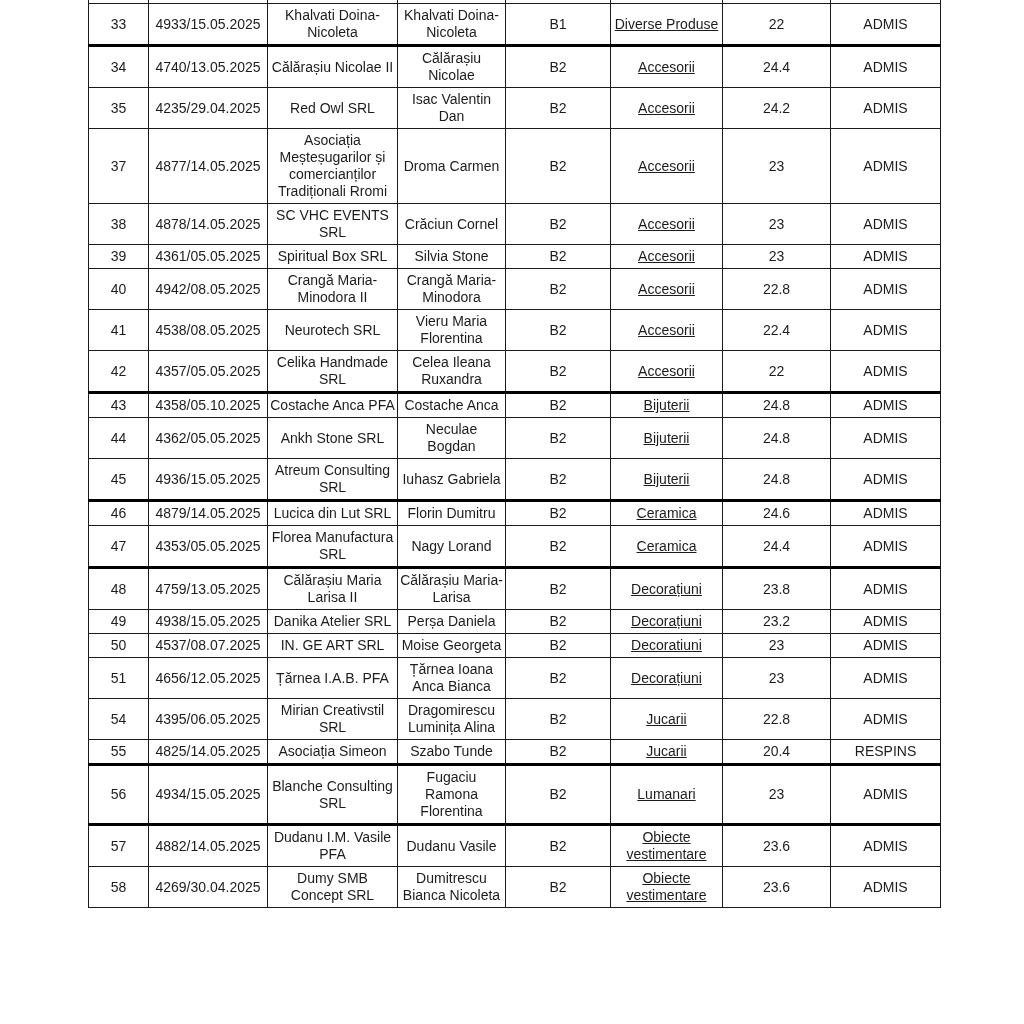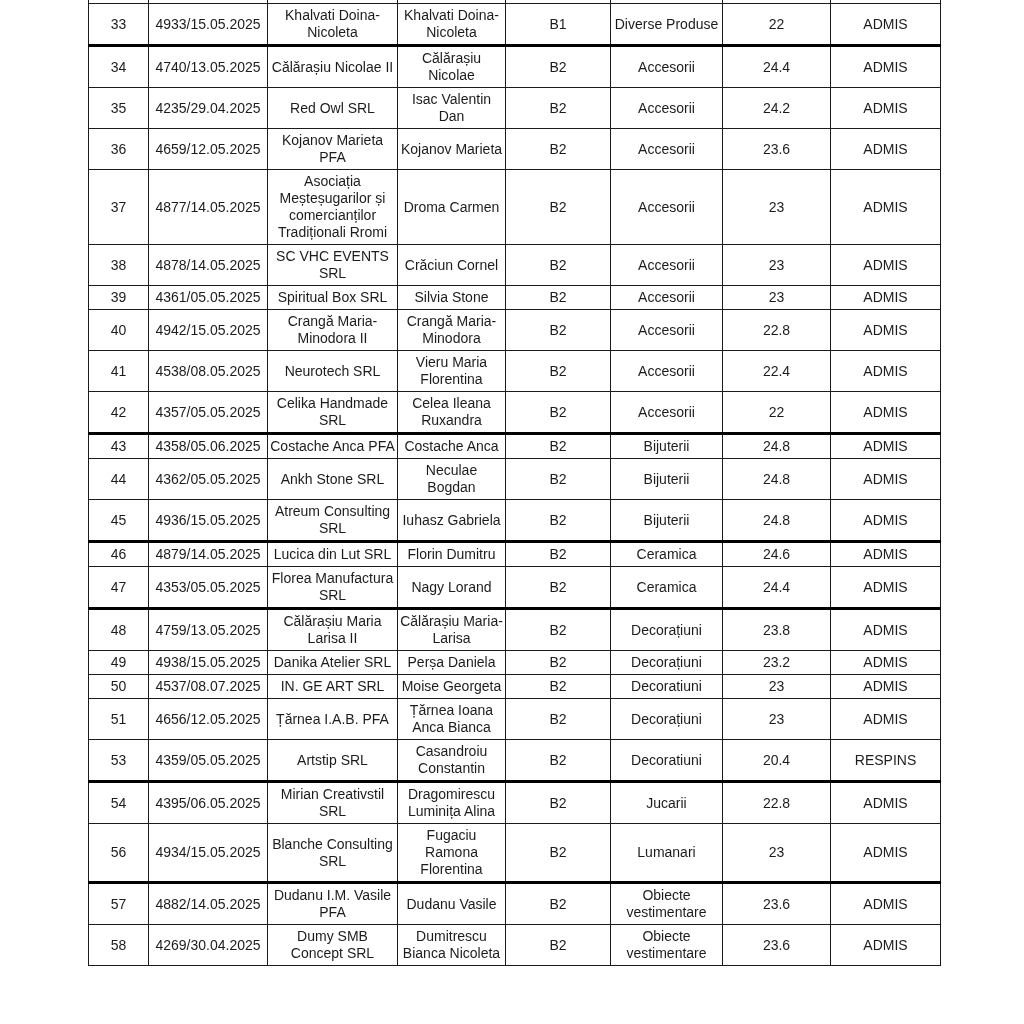--- a/index.html
+++ b/index.html
@@ -32,21 +32,21 @@
     vertical-align: middle;
     font-size: 14px;
     line-height: 17px;
     padding: 3px 2px;
     overflow: hidden;
     word-wrap: break-word;
   }
   
   td.col-solicitant { padding-left: 4px; padding-right: 4px; }
   td.col-reprezentant { padding-left: 2px; padding-right: 2px; }
-  td.col-produse { padding-left: 8px; padding-right: 8px; }
+  td.col-produse { padding-left: 8px; padding-right: 8px; text-decoration: underline; }
   tr.group-end td { border-bottom: 3px solid var(--border-thick); }
   tr.partial td { padding: 0; }
   tr.partial-top td { height: 3px; border-top: none; }
 </style>
 </head>
 <body>
 
 <table class="results">
   <colgroup>
     <col style="width:60px">
@@ -93,30 +93,20 @@
         <td class="col-nr">35</td>
         <td class="col-dosar">4235/29.04.2025</td>
         <td class="col-solicitant">Red Owl SRL</td>
         <td class="col-reprezentant">Isac Valentin Dan</td>
         <td class="col-categorie">B2</td>
         <td class="col-produse">Accesorii</td>
         <td class="col-punctaj">24.2</td>
         <td class="col-rezultat">ADMIS</td>
       </tr>
       <tr>
-        <td class="col-nr">36</td>
-        <td class="col-dosar">4659/12.05.2025</td>
-        <td class="col-solicitant">Kojanov Marieta PFA</td>
-        <td class="col-reprezentant">Kojanov Marieta</td>
-        <td class="col-categorie">B2</td>
-        <td class="col-produse">Accesorii</td>
-        <td class="col-punctaj">23.6</td>
-        <td class="col-rezultat">ADMIS</td>
-      </tr>
-      <tr>
         <td class="col-nr">37</td>
         <td class="col-dosar">4877/14.05.2025</td>
         <td class="col-solicitant">Asociația Meșteșugarilor și comercianților Tradiționali Rromi</td>
         <td class="col-reprezentant">Droma Carmen</td>
         <td class="col-categorie">B2</td>
         <td class="col-produse">Accesorii</td>
         <td class="col-punctaj">23</td>
         <td class="col-rezultat">ADMIS</td>
       </tr>
       <tr>
@@ -134,21 +124,21 @@
         <td class="col-dosar">4361/05.05.2025</td>
         <td class="col-solicitant">Spiritual Box SRL</td>
         <td class="col-reprezentant">Silvia Stone</td>
         <td class="col-categorie">B2</td>
         <td class="col-produse">Accesorii</td>
         <td class="col-punctaj">23</td>
         <td class="col-rezultat">ADMIS</td>
       </tr>
       <tr>
         <td class="col-nr">40</td>
-        <td class="col-dosar">4942/15.05.2025</td>
+        <td class="col-dosar">4942/08.05.2025</td>
         <td class="col-solicitant">Crangă Maria-Minodora II</td>
         <td class="col-reprezentant">Crangă Maria-Minodora</td>
         <td class="col-categorie">B2</td>
         <td class="col-produse">Accesorii</td>
         <td class="col-punctaj">22.8</td>
         <td class="col-rezultat">ADMIS</td>
       </tr>
       <tr>
         <td class="col-nr">41</td>
         <td class="col-dosar">4538/08.05.2025</td>
@@ -164,21 +154,21 @@
         <td class="col-dosar">4357/05.05.2025</td>
         <td class="col-solicitant">Celika Handmade SRL</td>
         <td class="col-reprezentant">Celea Ileana Ruxandra</td>
         <td class="col-categorie">B2</td>
         <td class="col-produse">Accesorii</td>
         <td class="col-punctaj">22</td>
         <td class="col-rezultat">ADMIS</td>
       </tr>
       <tr>
         <td class="col-nr">43</td>
-        <td class="col-dosar">4358/05.06.2025</td>
+        <td class="col-dosar">4358/05.10.2025</td>
         <td class="col-solicitant">Costache Anca PFA</td>
         <td class="col-reprezentant">Costache Anca</td>
         <td class="col-categorie">B2</td>
         <td class="col-produse">Bijuterii</td>
         <td class="col-punctaj">24.8</td>
         <td class="col-rezultat">ADMIS</td>
       </tr>
       <tr>
         <td class="col-nr">44</td>
         <td class="col-dosar">4362/05.05.2025</td>
@@ -252,41 +242,41 @@
       <tr>
         <td class="col-nr">51</td>
         <td class="col-dosar">4656/12.05.2025</td>
         <td class="col-solicitant">Țărnea I.A.B. PFA</td>
         <td class="col-reprezentant">Țărnea Ioana Anca Bianca</td>
         <td class="col-categorie">B2</td>
         <td class="col-produse">Decorațiuni</td>
         <td class="col-punctaj">23</td>
         <td class="col-rezultat">ADMIS</td>
       </tr>
-      <tr class="group-end">
-        <td class="col-nr">53</td>
-        <td class="col-dosar">4359/05.05.2025</td>
-        <td class="col-solicitant">Artstip SRL</td>
-        <td class="col-reprezentant">Casandroiu Constantin</td>
-        <td class="col-categorie">B2</td>
-        <td class="col-produse">Decoratiuni</td>
-        <td class="col-punctaj">20.4</td>
-        <td class="col-rezultat">RESPINS</td>
-      </tr>
       <tr>
         <td class="col-nr">54</td>
         <td class="col-dosar">4395/06.05.2025</td>
         <td class="col-solicitant">Mirian Creativstil SRL</td>
         <td class="col-reprezentant">Dragomirescu Luminița Alina</td>
         <td class="col-categorie">B2</td>
         <td class="col-produse">Jucarii</td>
         <td class="col-punctaj">22.8</td>
         <td class="col-rezultat">ADMIS</td>
       </tr>
       <tr class="group-end">
+        <td class="col-nr">55</td>
+        <td class="col-dosar">4825/14.05.2025</td>
+        <td class="col-solicitant">Asociația Simeon</td>
+        <td class="col-reprezentant">Szabo Tunde</td>
+        <td class="col-categorie">B2</td>
+        <td class="col-produse">Jucarii</td>
+        <td class="col-punctaj">20.4</td>
+        <td class="col-rezultat">RESPINS</td>
+      </tr>
+      <tr class="group-end">
         <td class="col-nr">56</td>
         <td class="col-dosar">4934/15.05.2025</td>
         <td class="col-solicitant">Blanche Consulting SRL</td>
         <td class="col-reprezentant">Fugaciu Ramona Florentina</td>
         <td class="col-categorie">B2</td>
         <td class="col-produse">Lumanari</td>
         <td class="col-punctaj">23</td>
         <td class="col-rezultat">ADMIS</td>
       </tr>
       <tr>

